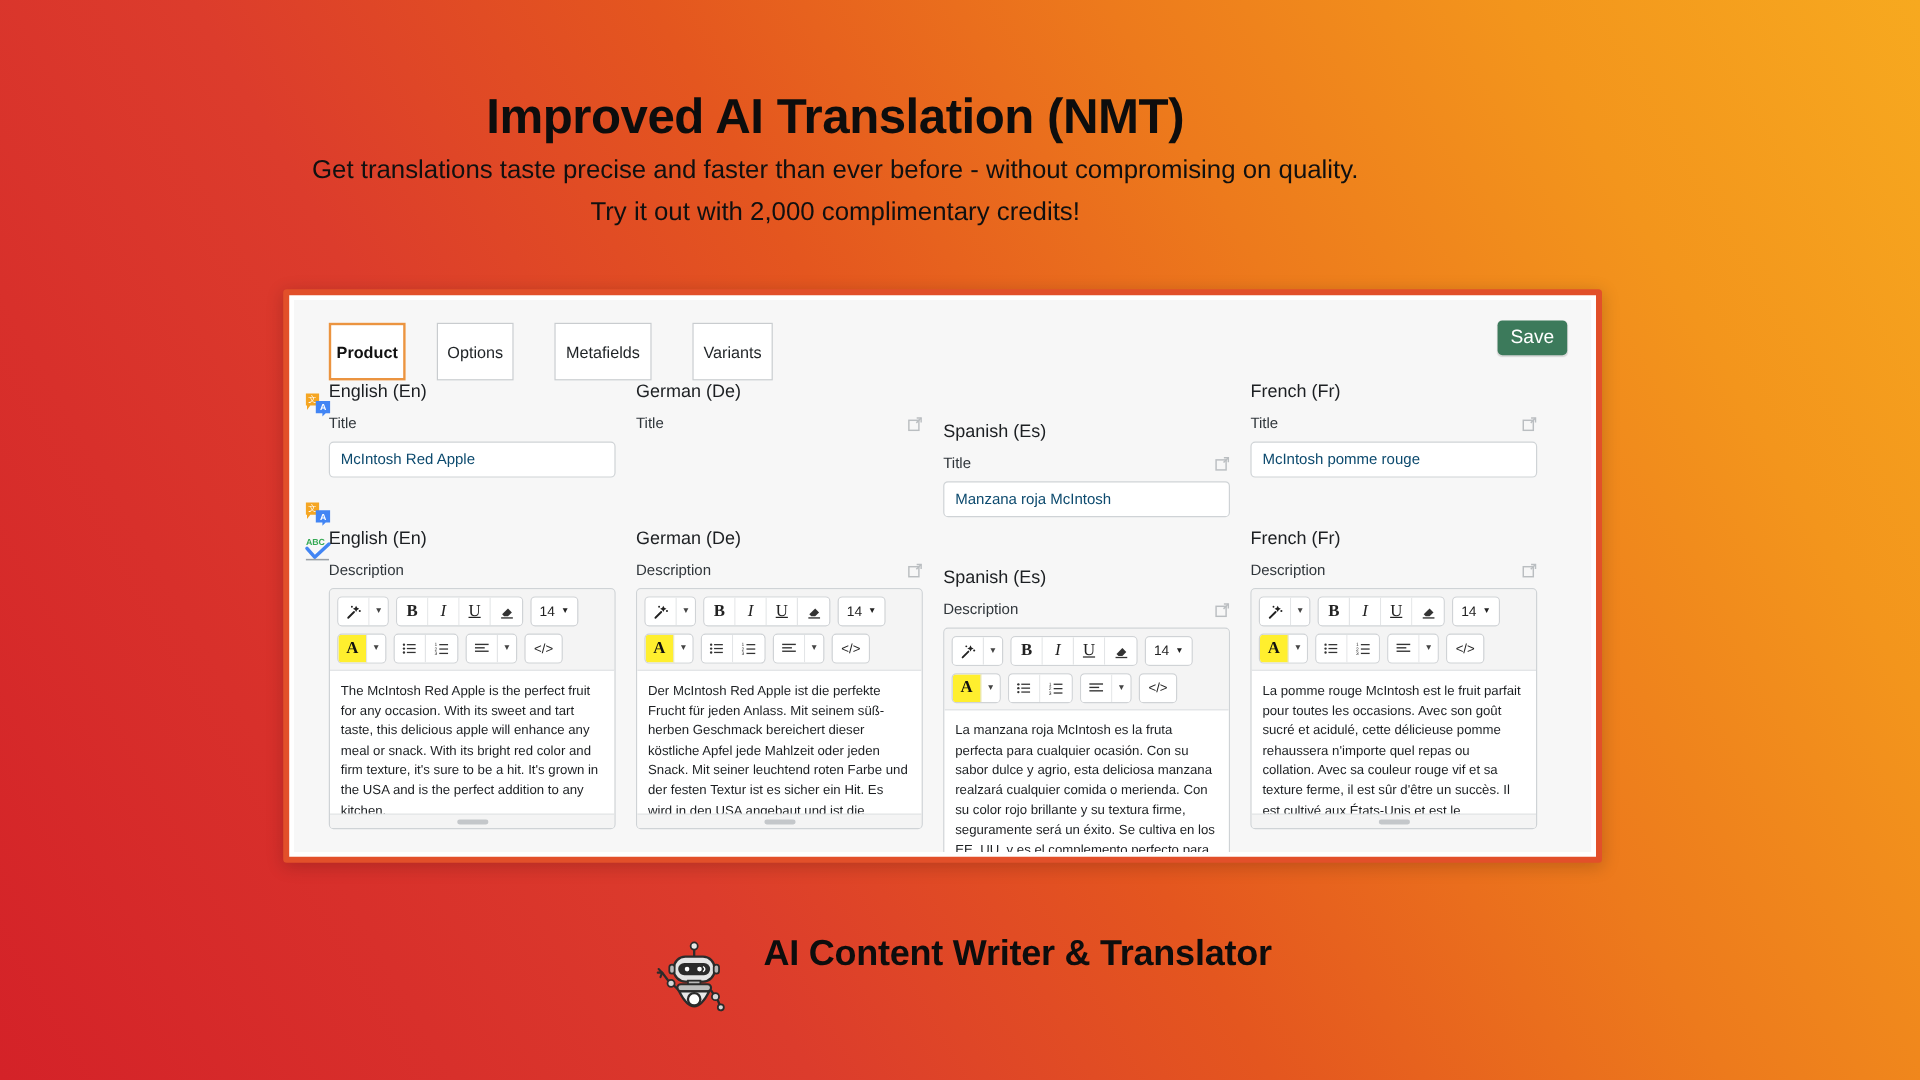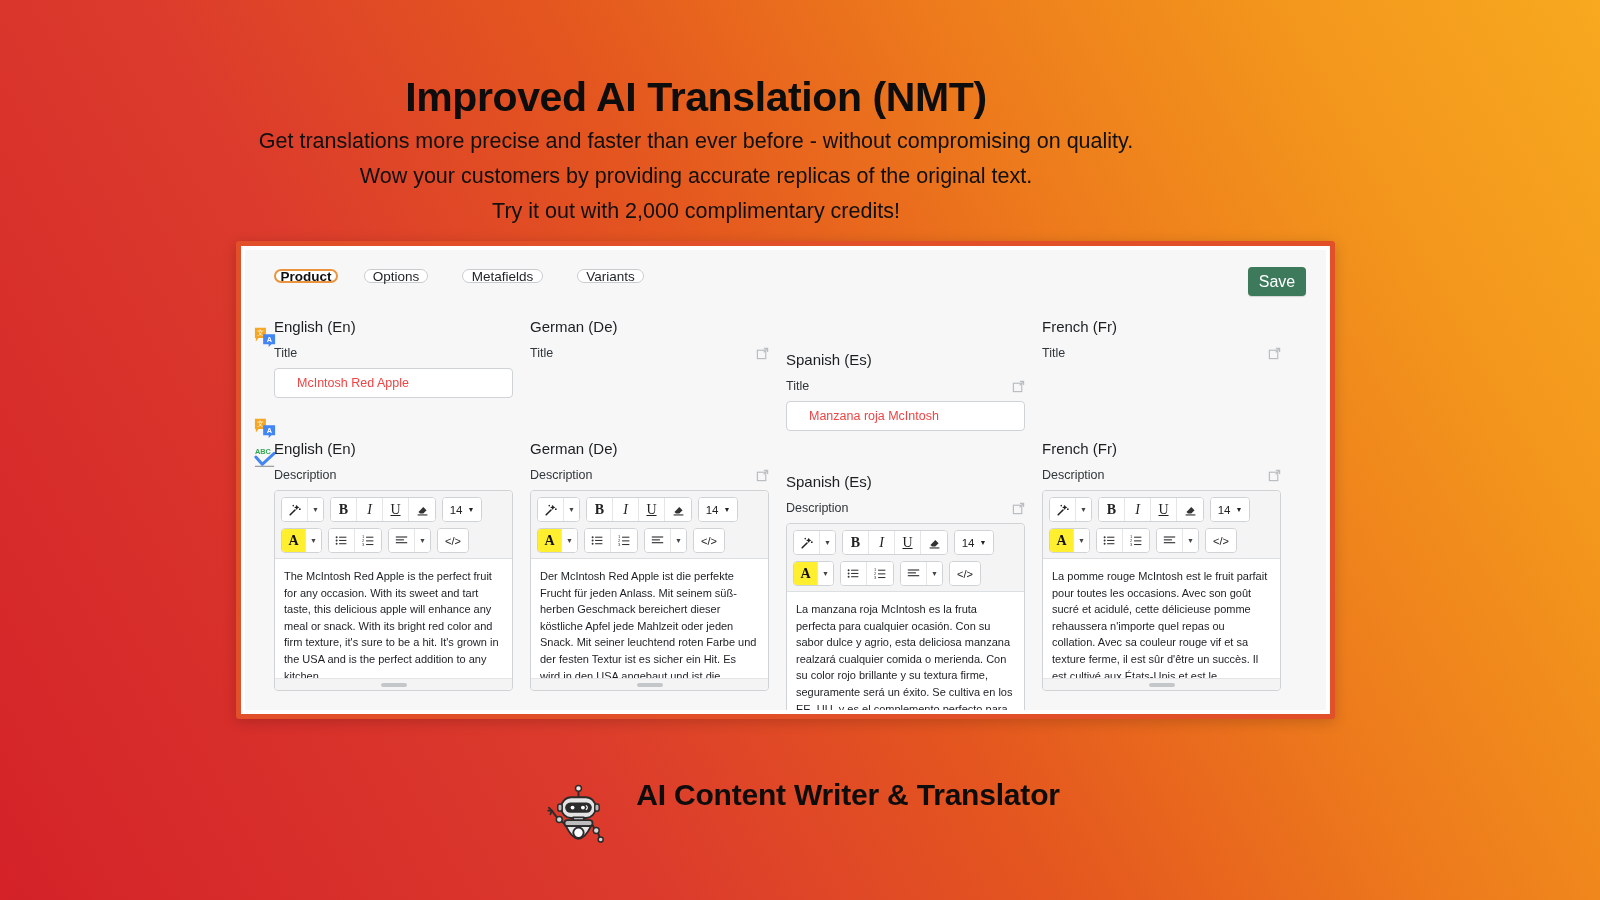--- a/index.html
+++ b/index.html
@@ -41,23 +41,23 @@
     background: #f7f7f7;
     overflow: hidden;
   }
 
   
   .tabs-row {
     position: absolute; left: 29px; top: 19px;
     width: 1032px; height: 38px;
   }
   .tab {
-    position: absolute; top: 0; height: 14px;
+    position: absolute; top: 0; height: 48px;
     background: #fff; border: 1px solid #c9cccf;
-    border-radius: 14px;
+    border-radius: 0;
     font-size: 13.5px; color: #1f2326;
     display: flex; align-items: center; justify-content: center;
     padding: 0 12px; cursor: pointer;
     white-space: nowrap;
   }
   .tab.active {
     border: 2px solid #eb9440;
     font-weight: 600; color: #111;
   }
   .tab-product   { left: 0px;   width: 64px; }
@@ -100,22 +100,22 @@
   }
   .field-label { font-size: 12.5px; color: #30363b; }
   .ext-icon { width: 13px; height: 13px; opacity: .55; }
   .ext-icon svg { display: block; width: 100%; height: 100%; }
   .ext-spacer { width: 13px; height: 13px; }
 
   .text-input {
     width: 100%; height: 30px;
     background: #fff;
     border: 1px solid #cfd3d6; border-radius: 4px;
-    font-family: inherit; font-size: 12.5px; color: #ef4444;
-    padding: 0 22px;
+    font-family: inherit; font-size: 12.5px; color: #0c4a6e;
+    padding: 0 9px;
     outline: none;
   }
 
   
   .cols2 { position: absolute; left: 29px; top: 190px; width: 1032px; }
 
   .editor {
     width: 100%;
     border: 1px solid #cfd3d6; border-radius: 4px;
     background: #f4f4f4;
@@ -177,22 +177,21 @@
   .brand-text {
     font-size: 30px; font-weight: bold; color: #0d0d0d;
     letter-spacing: -0.2px;
   }
 </style>
 </head>
 <body>
 
 <div class="hero">
   <div class="hero-title">Improved AI Translation (NMT)</div>
-  <div class="hero-sub">Get translations more precise and faster than ever before - without compromising on quality.</div>
-  <div class="hero-sub">Wow your customers by providing accurate replicas of the original text.</div>
+  <div class="hero-sub">Get translations taste precise and faster than ever before - without compromising on quality.</div>
   <div class="hero-sub">Try it out with 2,000 complimentary credits!</div>
 </div>
 
 <div class="app-frame">
  <div class="app-inner">
 
   <div class="tabs-row">
     <div class="tab tab-product active">Product</div>
     <div class="tab tab-options">Options</div>
     <div class="tab tab-meta">Metafields</div>
@@ -269,20 +268,21 @@
       <div class="field-label-row">
         <span class="field-label">Title</span>
         <span class="ext-icon">
           <svg viewBox="0 0 14 14">
                 <rect x="1.5" y="3.5" width="9" height="9" fill="none" stroke="#8a9096" stroke-width="1.3"></rect>
                 <path d="M8.5 1.5H12.5V5.5" fill="none" stroke="#8a9096" stroke-width="1.3"></path>
                 <path d="M12.5 1.5L8.2 5.8" stroke="#8a9096" stroke-width="1.3"></path>
               </svg>
         </span>
       </div>
+      <input class="text-input" value="McIntosh pomme rouge" style="">
     </div>
   </div>
 
   <div class="cols2">
 
     <div class="col col0">
       <div class="lang-head">English (En)</div>
       <div class="field-label-row">
         <span class="field-label">Description</span>
         <span class="ext-spacer"></span>

